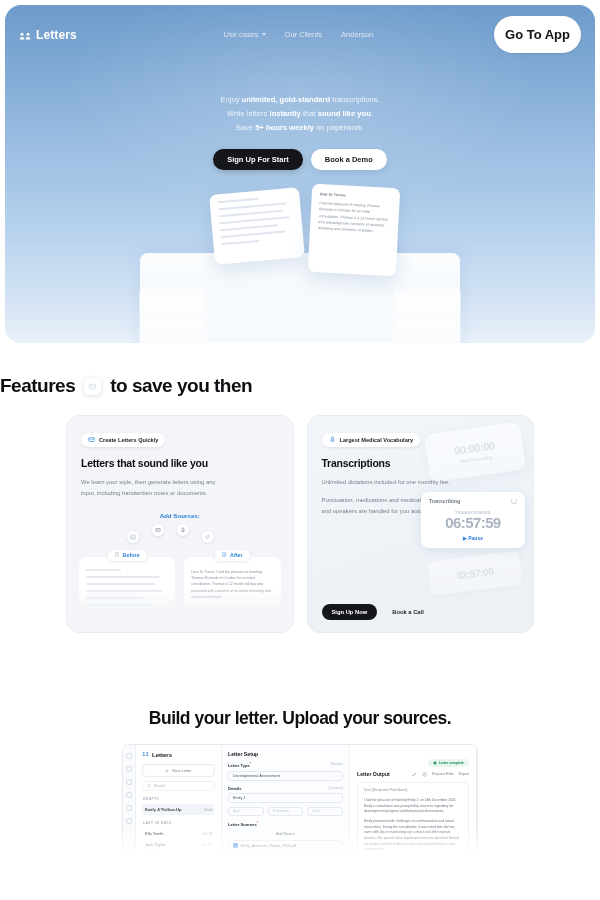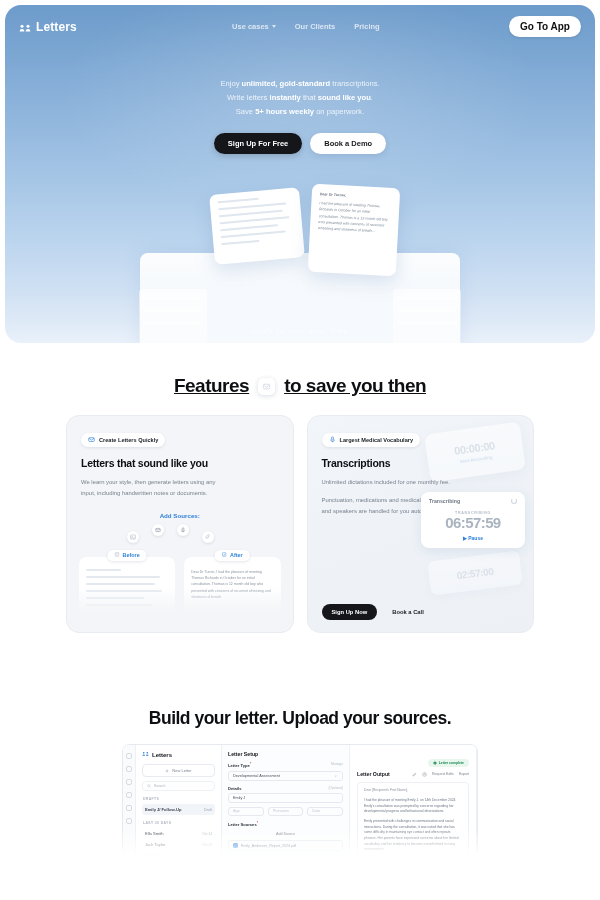--- a/index.html
+++ b/index.html
@@ -29,27 +29,27 @@
   .nav {
     position:relative; z-index:5;
     display:flex; align-items:center; justify-content:space-between;
     padding: 11px 14px 0 14px;
   }
   .brand { display:flex; align-items:center; gap:5px; }
   .brand-mark { width:12px; height:12px; position:relative; display:block; }
   .brand-name { color:#ffffff; font-size:12px; font-weight:700; letter-spacing:0.1px; }
   .nav-links { display:flex; align-items:center; gap:19px; margin-left:26px; }
   .nav-link {
-    color: rgba(255,255,255,0.72); font-size:7.5px; font-weight:700;
+    color: rgba(255,255,255,0.72); font-size:7.5px; font-weight:400;
     display:flex; align-items:center; gap:3px; cursor:pointer; white-space:nowrap;
   }
   .chev { width:0;height:0;border-left:2.5px solid transparent;border-right:2.5px solid transparent;border-top:3px solid rgba(255,255,255,0.7); display:inline-block; }
   .btn-goapp {
-    background:#fff; color:#111; font-size:10px; font-weight:700;
-    border-radius:20px; padding:5px 11px; border:none; cursor:pointer;
+    background:#fff; color:#111; font-size:13px; font-weight:700;
+    border-radius:20px; padding:11px 11px; border:none; cursor:pointer;
     box-shadow:0 1px 3px rgba(0,0,0,0.10);
   }
 
   .hero-body { position:relative; z-index:4; text-align:center; padding-top:28px; }
   .hero-title {
     color:#ffffff; font-size:33px; font-weight:700; letter-spacing:-0.9px; line-height:1.08;
     text-shadow:0 1px 12px rgba(70,110,160,0.18);
   }
   .hero-sub { margin-top:12px; font-size:7.6px; line-height:1.85; color:rgba(255,255,255,0.82); }
   .hero-sub b { color:#ffffff; font-weight:700; }
@@ -97,22 +97,22 @@
   .note-typed .tx { font-size:3.6px; line-height:1.72; color:#7d8a99; font-style:italic; }
   .note-typed .tx b { display:block; color:#66727f; font-weight:600; margin-bottom:3px; }
   .script-line {
     position:absolute; left:50%; transform:translateX(-50%); bottom:8px;
     font-family:"DejaVu Serif", serif; font-style:italic;
     font-size:7px; color:rgba(255,255,255,0.72); letter-spacing:0.6px;
   }
 
   
   .features-head {
-    display:flex; align-items:center; justify-content:center; gap:9px;
-    margin-top:32px; font-size:19px; font-weight:700; color:#0d0f12; letter-spacing:-0.5px;text-decoration:underline;
+    display:flex; align-items:center; gap:9px;
+    margin-top:32px; font-size:19px; font-weight:700; color:#0d0f12; letter-spacing:-0.5px;
   }
   .head-badge {
     width:17px;height:17px;border-radius:5px;background:#fff;
     box-shadow:0 1px 5px rgba(20,40,80,0.16); display:flex;align-items:center;justify-content:center;
   }
 
   .cards { display:flex; gap:13px; padding:0 66px; margin-top:18px; }
   .card {
     flex:1; border-radius:13px; position:relative; overflow:hidden;
     background:#f3f5f8; border:1px solid #e8ebf0; height:218px;
@@ -253,41 +253,41 @@
 
       <div class="nav-links">
         <div class="nav-link">
           <span>Use cases</span>
           <i class="chev"></i>
         </div>
         <div class="nav-link">
           <span>Our Clients</span>
         </div>
         <div class="nav-link">
-          <span>Pricing</span>
+          <span>Anderson</span>
         </div>
       </div>
 
       <button class="btn-goapp">Go To App</button>
     </div>
 
     <div class="hero-body">
       <div class="hero-sub">
         <div>
           <span>Enjoy </span><b>unlimited, gold-standard</b><span> transcriptions.</span>
         </div>
         <div>
           <span>Write letters </span><b>instantly</b><span> that </span><b>sound like you</b><span>.</span>
         </div>
         <div>
           <span>Save </span><b>5+ hours weekly</b><span> on paperwork.</span>
         </div>
       </div>
       <div class="hero-btns">
-        <button class="btn-dark">Sign Up For Free</button>
+        <button class="btn-dark">Sign Up For Start</button>
         <button class="btn-light">Book a Demo</button>
       </div>
     </div>
 
     <div class="illus">
       <div class="rail left">
           <i></i>
           <i></i>
           <i></i>
         </div>

